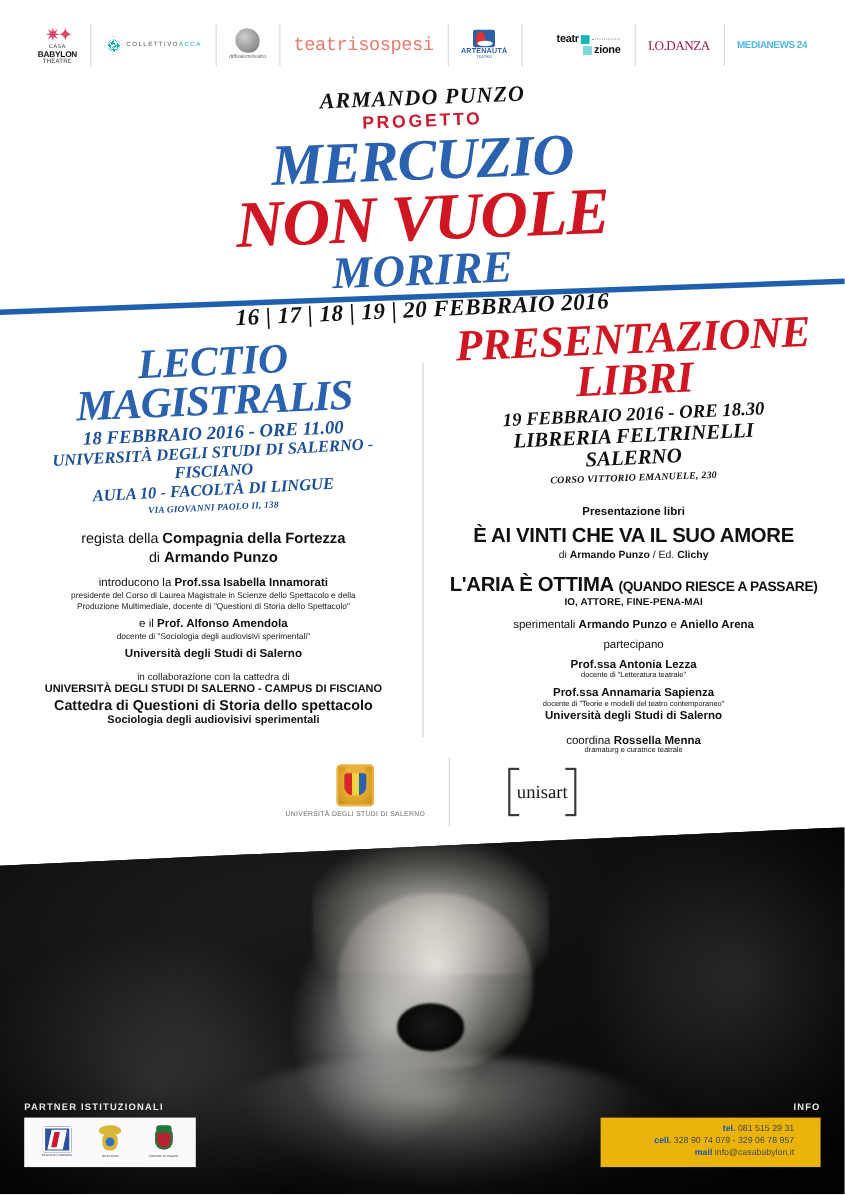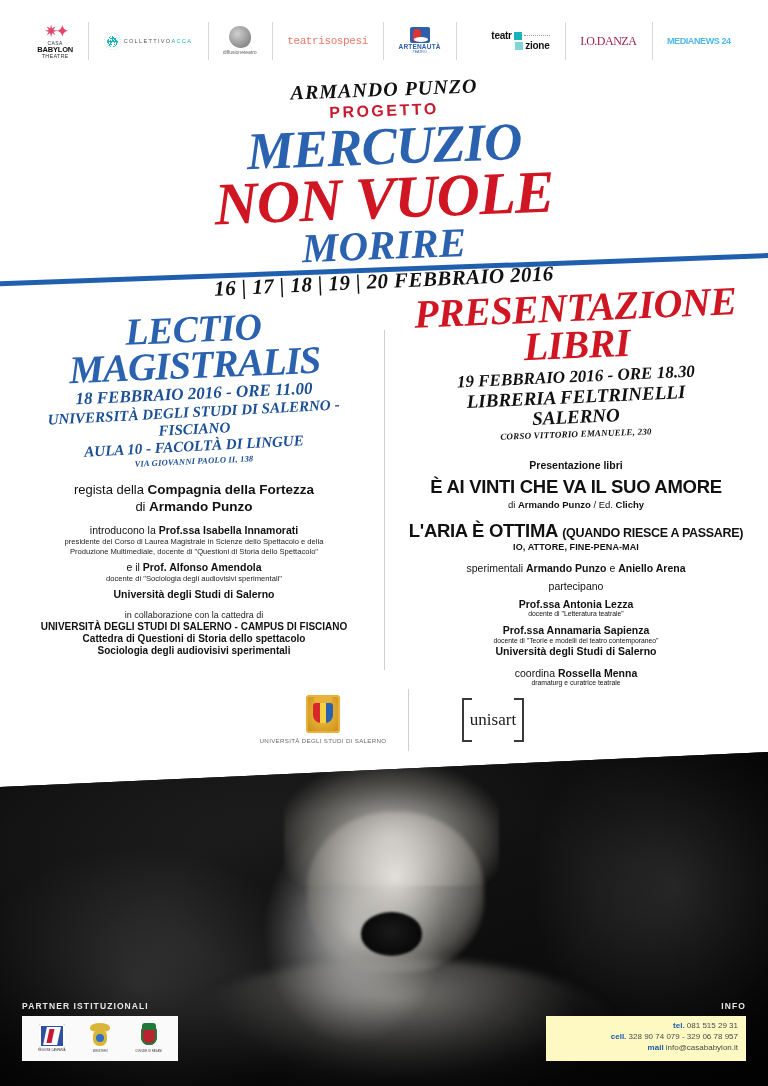--- a/index.html
+++ b/index.html
@@ -28,21 +28,21 @@
           repeating-conic-gradient(from 0deg,#19b4ba 0deg 7deg,#ffffff 7deg 14deg);
         box-shadow:inset 0 0 0 3px #ffffff;}
   .lg-collettivo .txt{font-size:5.6px;letter-spacing:1.3px;color:#555;}
   .lg-collettivo .txt b{color:#19b4ba;font-weight:normal;}
 
   .lg-diffusione{display:flex;flex-direction:column;align-items:center;line-height:1;}
   .lg-diffusione .blob{width:22px;height:22px;border-radius:48% 52% 45% 55%;
         background:radial-gradient(circle at 38% 35%,#cfcfcf,#8e8e8e 70%,#6f6f6f);}
   .lg-diffusione .txt{font-size:5.2px;color:#6a6a6a;margin-top:2px;letter-spacing:-.1px;}
 
-  .lg-teatrisospesi{font-family:"Liberation Mono",monospace;font-size:11px;
+  .lg-teatrisospesi{font-family:"Liberation Mono",monospace;font-size:17px;
         color:#e87a6e;letter-spacing:-.4px;}
 
   .lg-artenauta{display:flex;flex-direction:column;align-items:center;line-height:1;}
   .lg-artenauta .mark{width:20px;height:16px;background:#2f5fa8;
         border-radius:2px;position:relative;overflow:hidden;}
   .lg-artenauta .mark:before{content:"";position:absolute;left:3px;top:2px;
         width:8px;height:12px;background:#d33; border-radius:40% 40% 10% 10%;}
   .lg-artenauta .mark:after{content:"";position:absolute;right:2px;bottom:1px;
         width:14px;height:5px;background:#fff;border-radius:50%;}
   .lg-artenauta .t1{font-size:6.5px;font-weight:bold;color:#2f5fa8;letter-spacing:.2px;
@@ -211,21 +211,21 @@
       background:#2f6fc4;border-radius:50%;}
   .crest-comune{width:22px;height:26px;position:relative;}
   .crest-comune .shield{position:absolute;left:3px;top:5px;width:16px;height:17px;
       background:#b8232f;border-radius:20% 20% 45% 45%;box-shadow:inset 0 0 0 2px #1f7a3a;}
   .crest-comune .crown{position:absolute;left:4px;top:0;width:14px;height:7px;
       background:#1f7a3a;border-radius:3px 3px 0 0;}
 
   .f-info-label{position:absolute;right:22px;top:1001px;font-size:8.5px;
       font-weight:bold;letter-spacing:1.1px;color:#e6e6e6;}
   .f-info-box{position:absolute;right:22px;top:1016px;width:200px;height:45px;
-      background:#fef9c3;box-sizing:border-box;padding:5px 8px 0 0;text-align:right;
+      background:#eab308;box-sizing:border-box;padding:5px 24px 0 0;text-align:right;
       line-height:1.35;}
   .f-info-box div{font-size:8px;color:#4a4a4a;}
   .f-info-box b{color:#1b5aa8;}
 </style>
 </head>
 <body>
 
 <div id="poster">
 
   <div class="logo-strip">
@@ -318,21 +318,21 @@
       <div class="b-sm">presidente del Corso di Laurea Magistrale in Scienze dello Spettacolo e della</div>
       <div class="b-sm">Produzione Multimediale, docente di "Questioni di Storia dello Spettacolo"</div>
       <div class="sp-s"></div>
       <div class="b-md" style="font-weight:normal"><span>e il </span><b>Prof. Alfonso Amendola</b></div>
       <div class="b-sm">docente di "Sociologia degli audiovisivi sperimentali"</div>
       <div class="sp-s"></div>
       <div class="b-md">Università degli Studi di Salerno</div>
       <div class="sp"></div>
       <div class="b-xs" style="font-size:9px">in collaborazione con la cattedra di</div>
       <div class="b-md" style="font-size:10px">UNIVERSITÀ DEGLI STUDI DI SALERNO - CAMPUS DI FISCIANO</div>
-      <div class="b-md" style="font-size:10px">Cattedra di Questioni di Storia dello spettacolo</div>
+      <div class="b-md" style="font-size:13px">Cattedra di Questioni di Storia dello spettacolo</div>
       <div class="b-md" style="font-size:10px">Sociologia degli audiovisivi sperimentali</div>
     </div>
   </div>
 
   <div class="col-right">
     <div class="pl-title">
       <div>PRESENTAZIONE</div>
       <div>LIBRI</div>
     </div>
     <div class="pl-when">19 FEBBRAIO 2016 - ORE 18.30</div>

